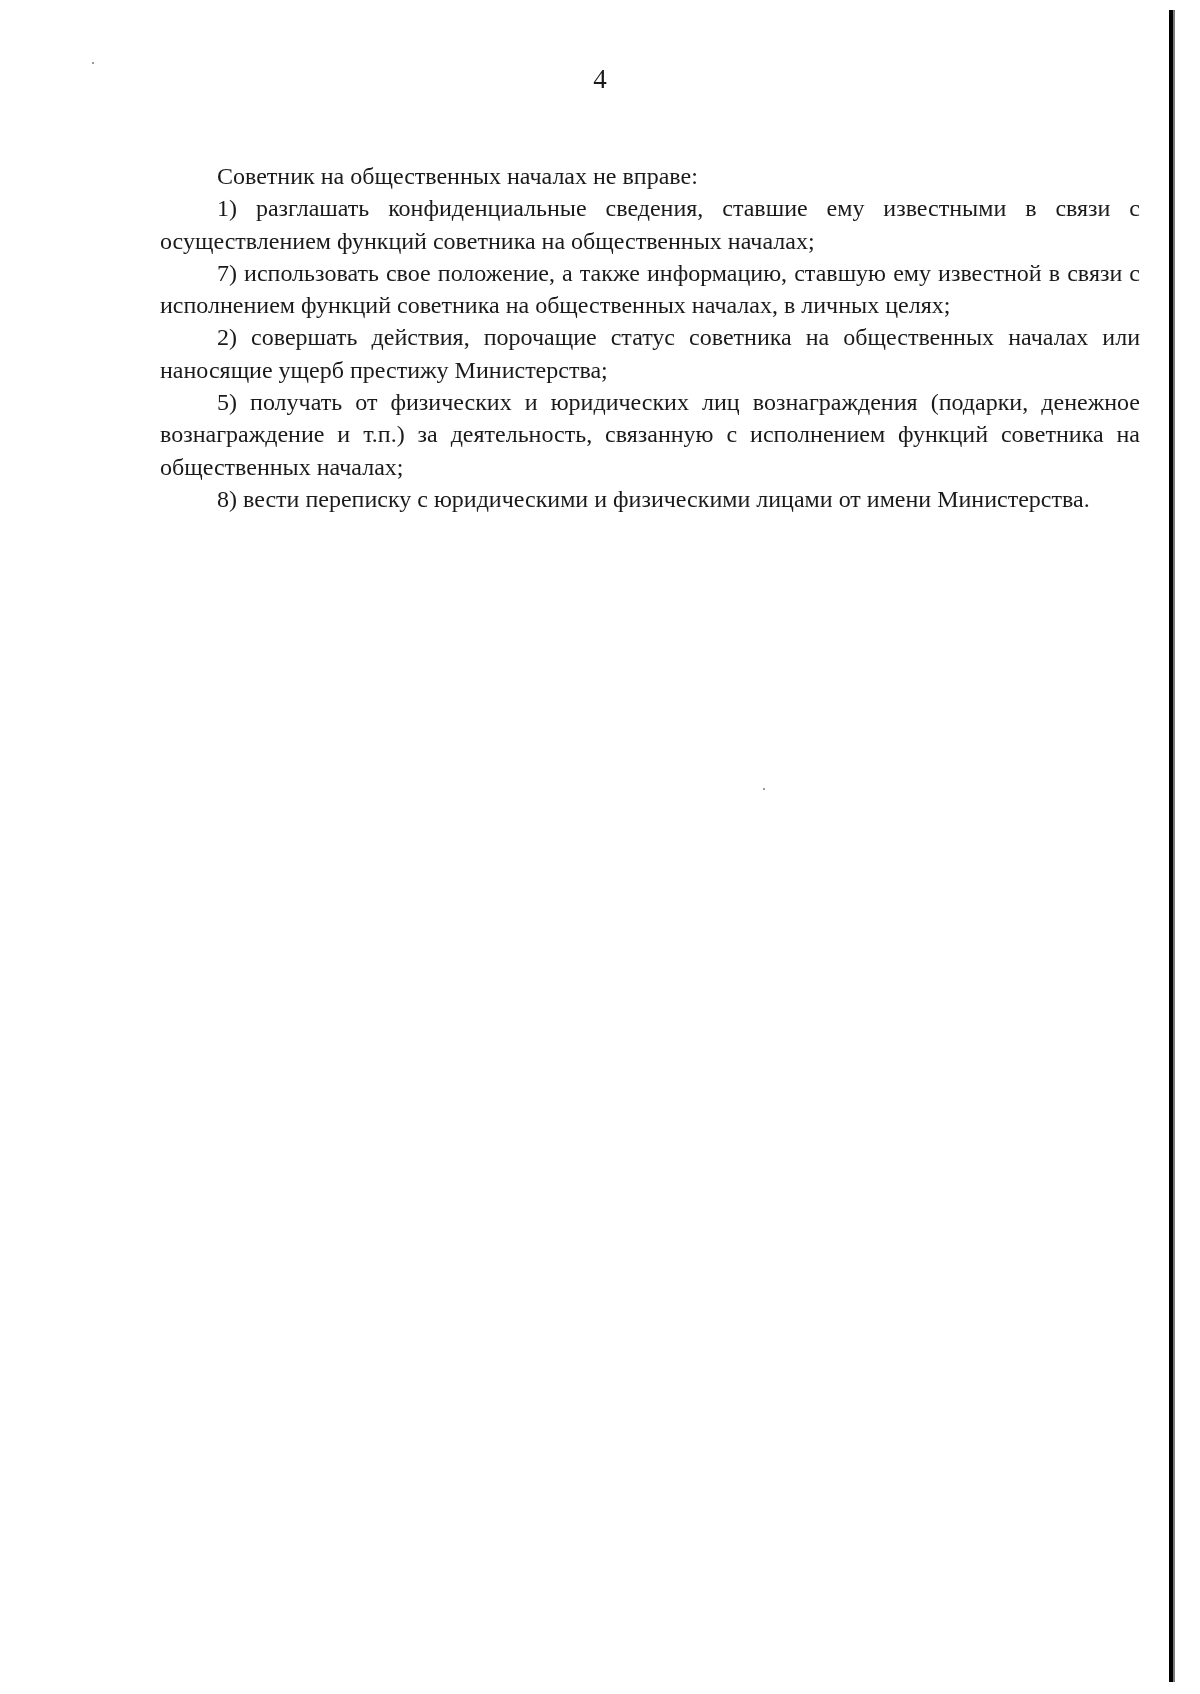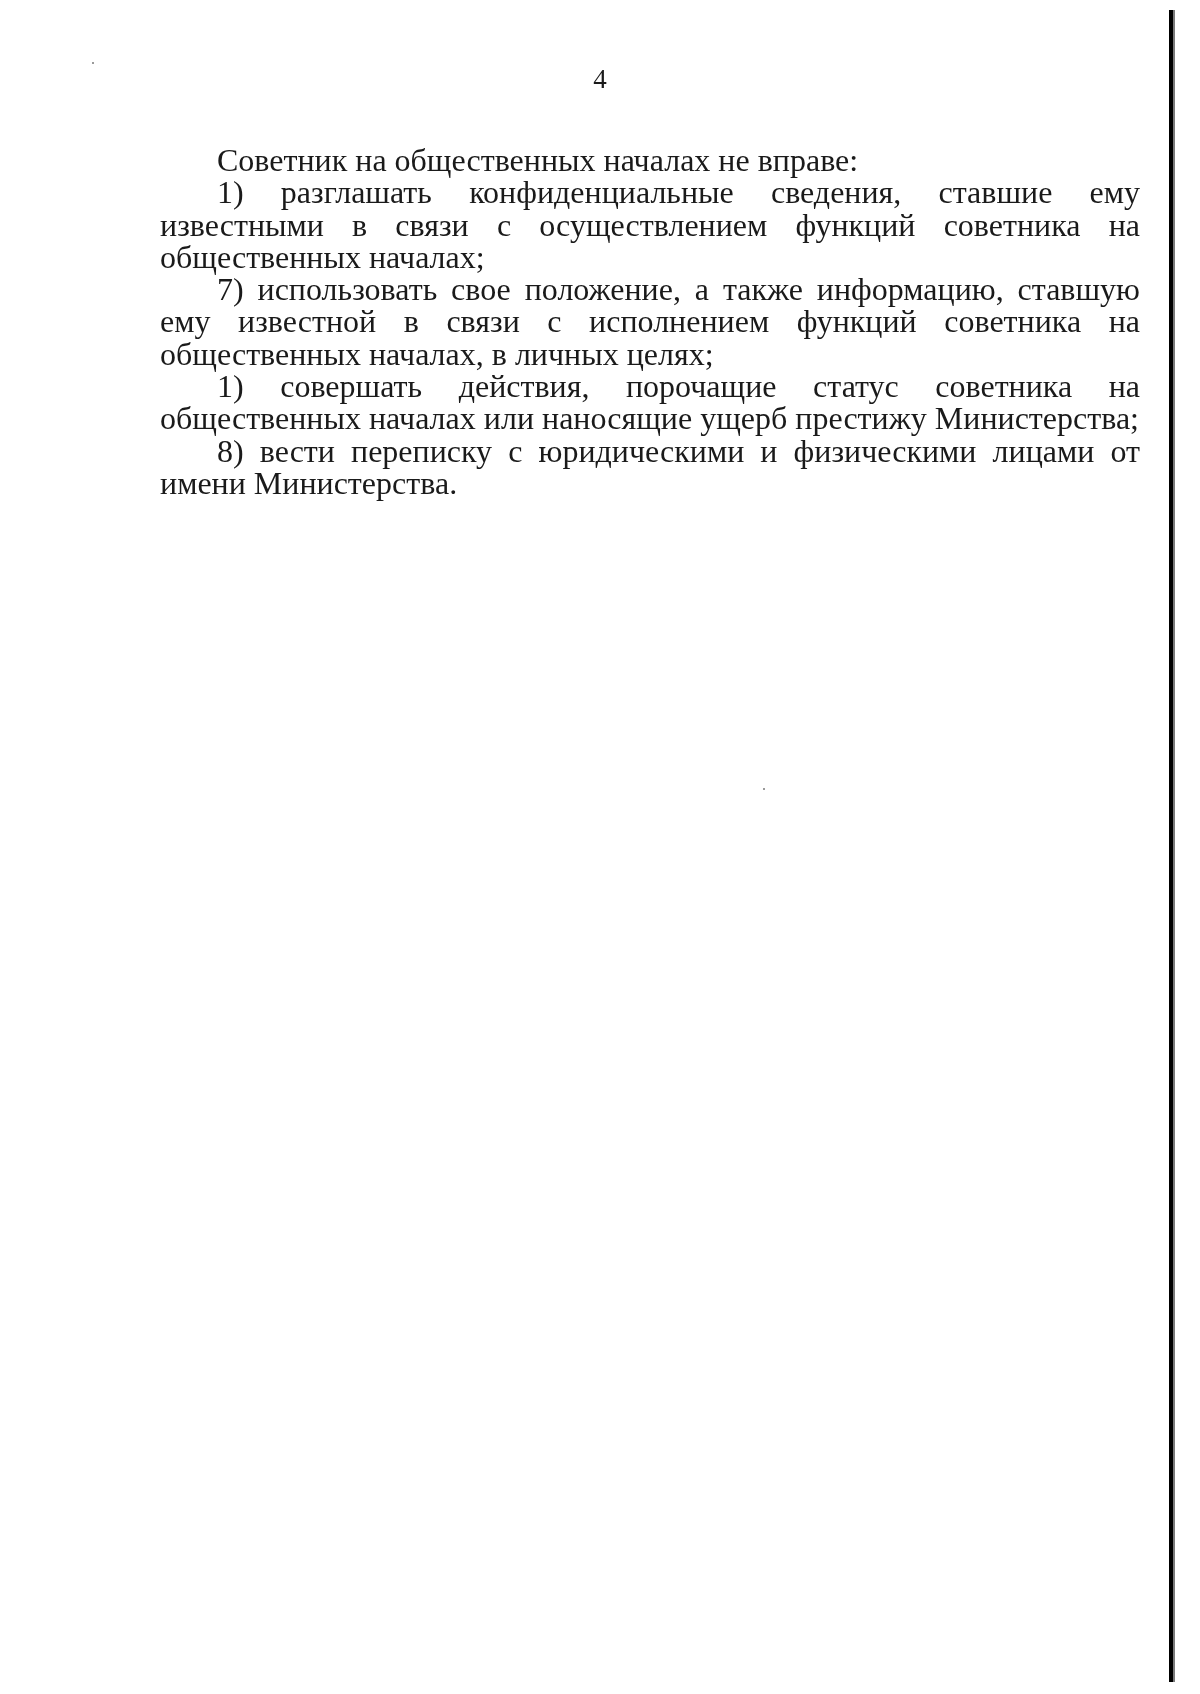--- a/index.html
+++ b/index.html
@@ -19,24 +19,24 @@
       position: absolute;
       top: 64px;
       left: 0;
       width: 1200px;
       text-align: center;
       font-size: 27px;
       line-height: 30px;
     }
     .content {
       position: absolute;
-      top: 144px;
+      top: 160px;
       left: 160px;
       width: 980px;
-      font-size: 32px;
+      font-size: 24px;
       line-height: 32.3px;
     }
     .para {
       margin: 0;
       text-align: justify;
       text-indent: 57px;
     }
     .intro {
       text-align: left;
     }
@@ -65,20 +65,21 @@
   </style>
 </head>
 <body>
 
 <div class="page-number">4</div>
 
 <div class="content">
   <p class="para intro">Советник на общественных началах не вправе:</p>
   <p class="para">1) разглашать конфиденциальные сведения, ставшие ему известными в связи с осуществлением функций советника на общественных началах;</p>
   <p class="para">7) использовать свое положение, а также информацию, ставшую ему известной в связи с исполнением функций советника на общественных началах, в личных целях;</p>
-  <p class="para">1) совершать действия, порочащие статус советника на общественных началах или наносящие ущерб престижу Министерства;</p>
+  <p class="para">2) совершать действия, порочащие статус советника на общественных началах или наносящие ущерб престижу Министерства;</p>
+  <p class="para">5) получать от физических и юридических лиц вознаграждения (подарки, денежное вознаграждение и т.п.) за деятельность, связанную с исполнением функций советника на общественных началах;</p>
   <p class="para">8) вести переписку с юридическими и физическими лицами от имени Министерства.</p>
 </div>
 
 <div class="scan-edge"></div>
 <div class="scan-edge-inner"></div>
 <div class="speck" style="left:92px; top:62px;"></div>
 <div class="speck" style="left:763px; top:788px;"></div>
 
 </body></html>

